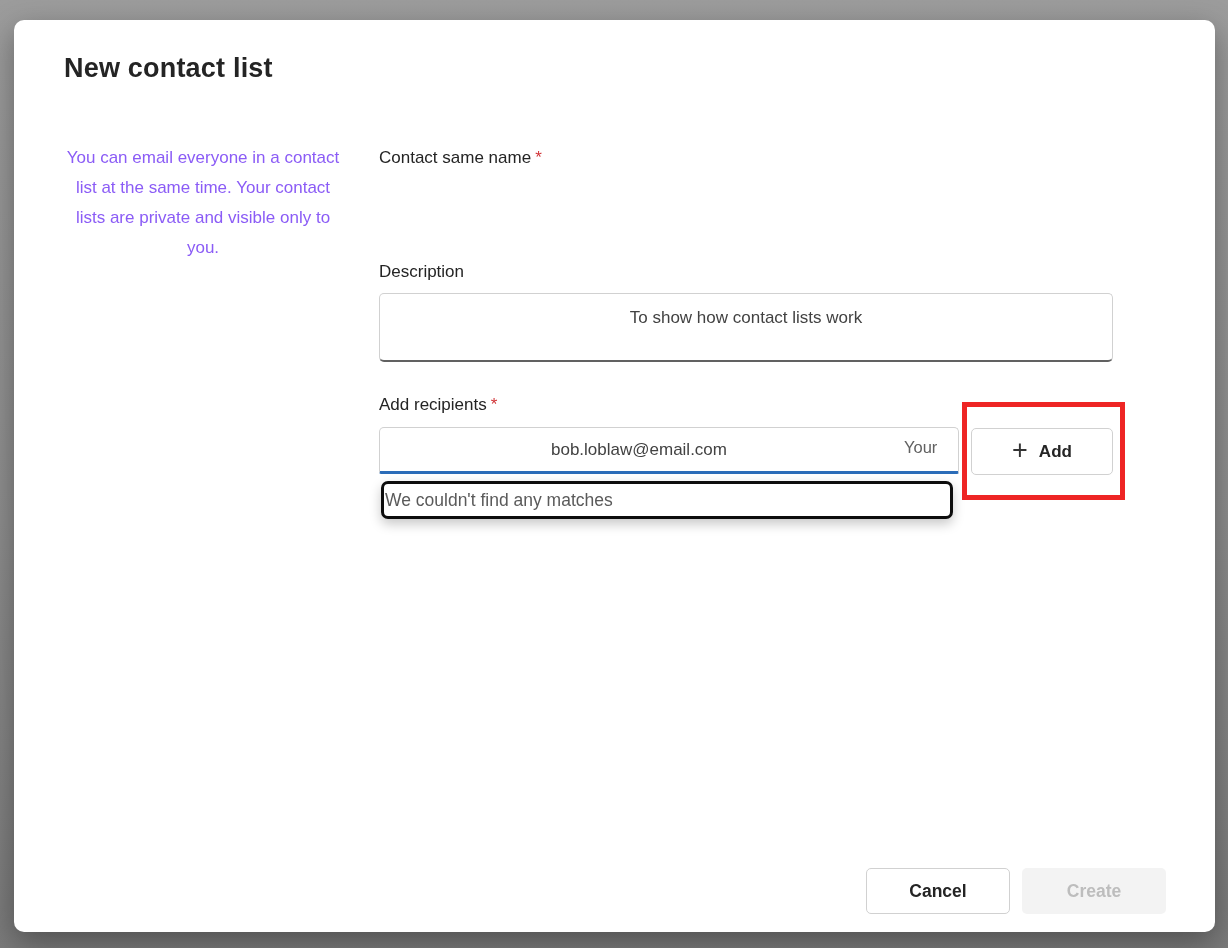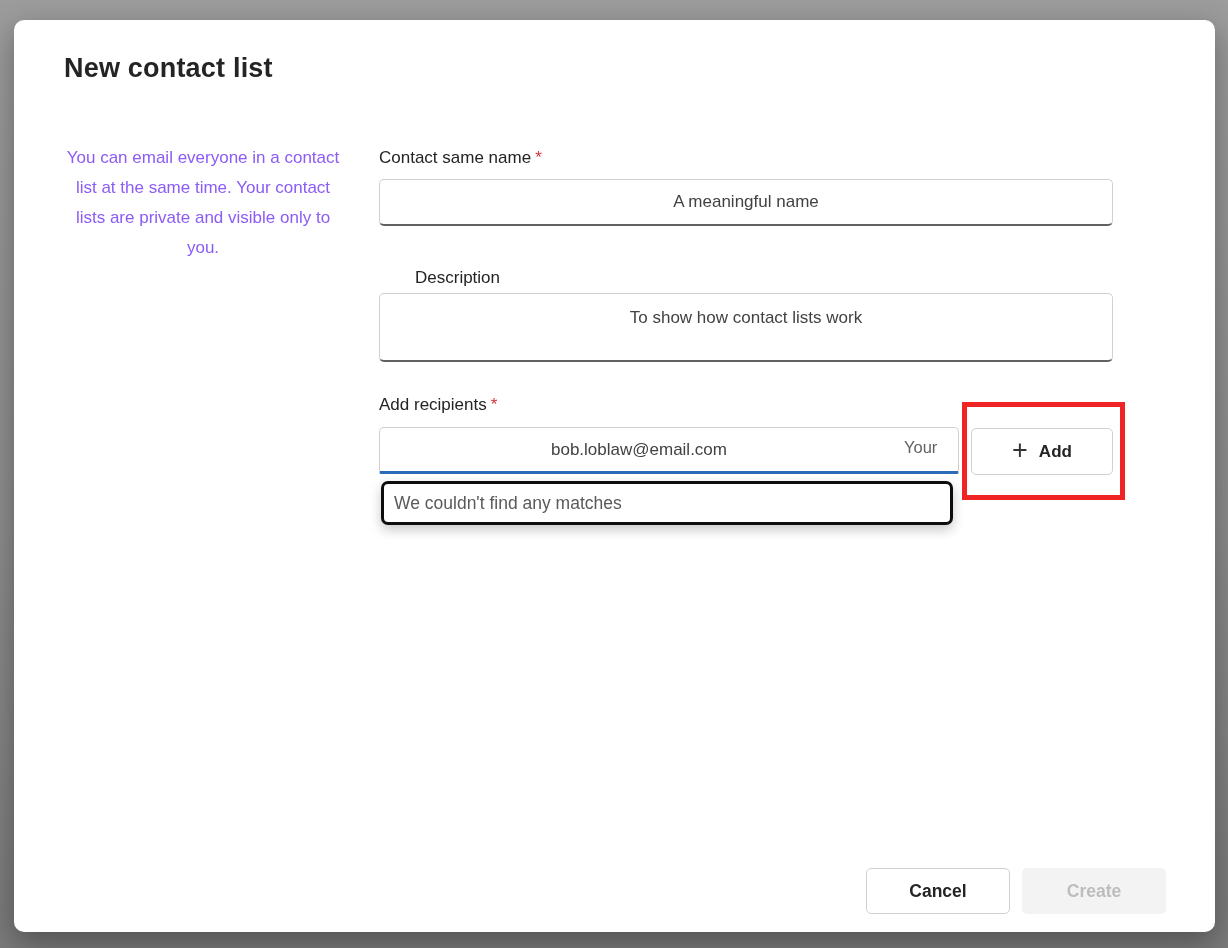--- a/index.html
+++ b/index.html
@@ -112,28 +112,28 @@
   .annotation-highlight {
     position: absolute;
     left: 948px; top: 382px;
     width: 163px; height: 98px;
     border: 5px solid #ee2524;
     pointer-events: none;
   }
   .suggestions-dropdown {
     position: absolute;
     left: 367px; top: 461px;
-    width: 572px; height: 44px;
+    width: 572px; height: 38px;
     background: #ffffff;
     border: 3px solid #0d0d0d;
     border-radius: 7px;
     box-shadow: 0 5px 12px rgba(0,0,0,0.22);
     display: flex;
     align-items: center;
-    padding-left: 10px;
+    padding-left: 1px;
   }
   .no-matches-text {
     font-size: 17.5px;
     color: #5a5a5a;
   }
   .footer-button {
     position: absolute;
     top: 848px;
     width: 144px; height: 46px;
     border-radius: 5px;
@@ -149,41 +149,40 @@
     color: #242424;
   }
   .create-button {
     left: 1008px;
     background: #f3f3f3;
     border: none;
     color: #bdbdbd;
     cursor: default;
   }
   .label-name { top: 128px; }
-  .label-description { top: 248px; margin-left: 36px; }
+  .label-description { top: 242px; }
   .label-recipients { top: 375px; }
   .input-name { top: 159px; }
   .input-description { top: 273px; }
   .input-recipients { top: 407px; }
 </style>
 </head>
 <body>
 
 <div class="backdrop"></div>
 
 <div class="dialog">
 
   <h1 class="dialog-title">New contact list</h1>
 
   <p class="intro-text">You can email everyone in a contact list at the same time. Your contact lists are private and visible only to you.</p>
 
   <div class="field-label label-name">
     <span>Contact same name</span><span class="required-asterisk">*</span>
   </div>
-  <input class="text-input input-name" type="text" value="A meaningful name" style="">
 
   <div class="field-label label-description">
     <span>Description</span>
   </div>
   <textarea class="text-input input-description" style="">To show how contact lists work</textarea>
 
   <div class="field-label label-recipients">
     <span>Add recipients</span><span class="required-asterisk">*</span>
   </div>
   <input class="text-input recipients-input input-recipients" type="text" value="bob.loblaw@email.com" style="">

